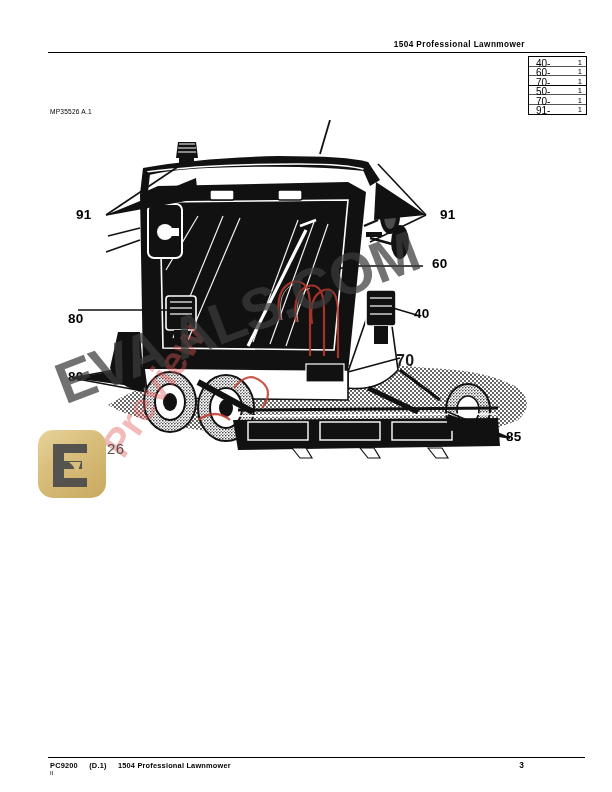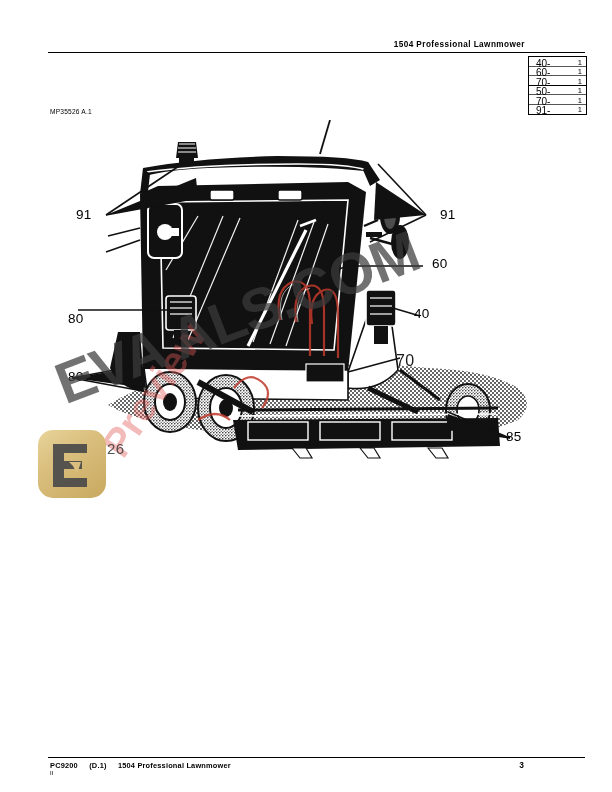--- a/index.html
+++ b/index.html
@@ -103,21 +103,21 @@
     top: 120px;
     width: 537px;
     height: 360px;
   }
   .illus svg { display: block; }
 
   
   .callout {
     position: absolute;
     font-size: 13.5px;
-    font-weight: normal;
+    font-weight: bold;
     font-family: "Liberation Sans", sans-serif;
     letter-spacing: 0.3px;
     line-height: 1;
     z-index: 6;
   }
 
   
   .wm-layer {
     position: absolute;
     left: 0; top: 0;

